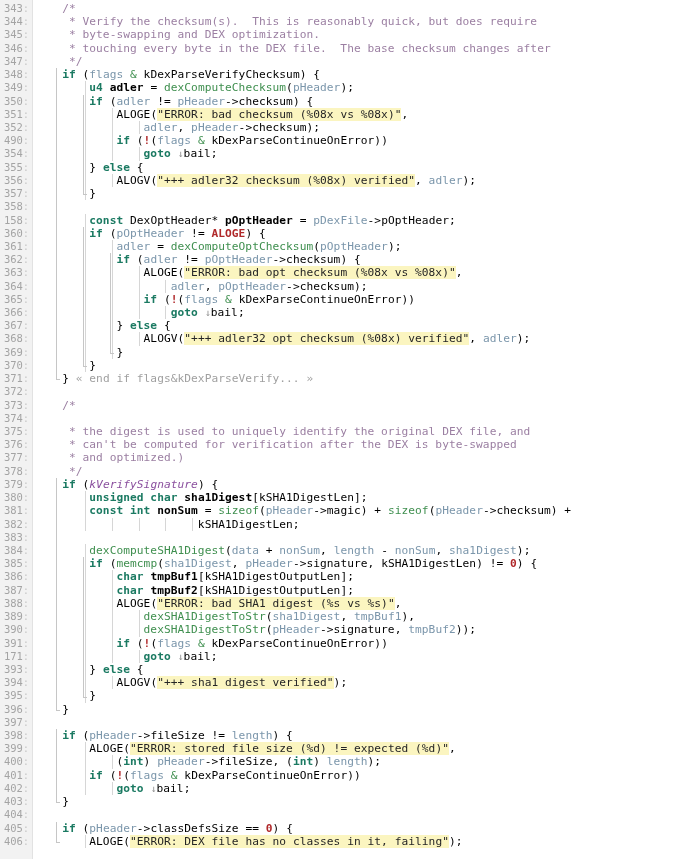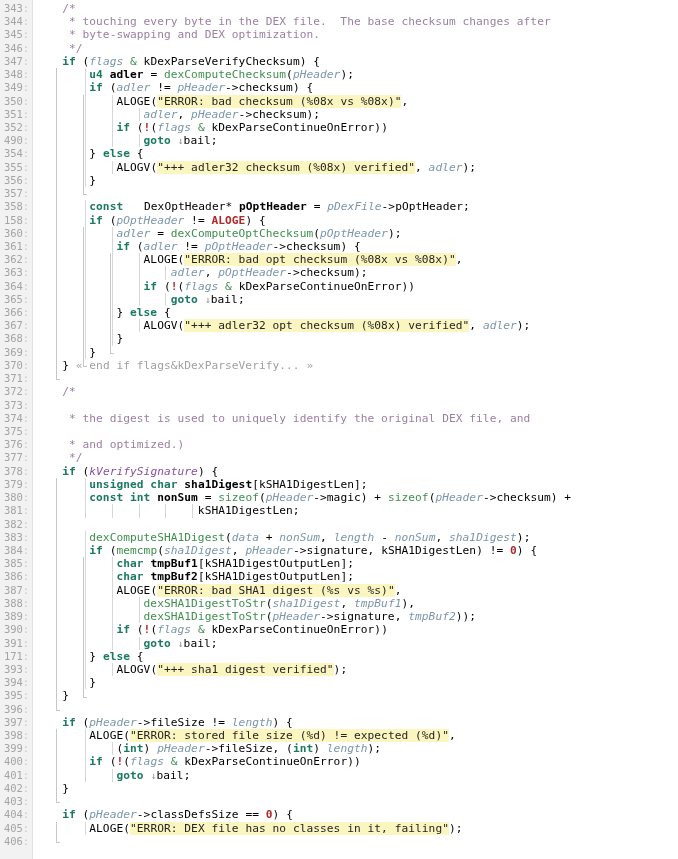--- a/index.html
+++ b/index.html
@@ -58,24 +58,24 @@
     line-height: 13.22px;
     font-size: 11.2px;
     white-space: pre;
     color: #000000;
     position: relative;
     padding-left: 2px;
     letter-spacing: 0.05px;
   }
   
   .kw   { color: #1b7a62; font-weight: bold; }      
-  .typ  { color: #000000; margin-left: 14px; }                          
+  .typ  { color: #000000; }                          
   .decl { color: #000000; font-weight: bold; }       
   .fn   { color: #3f8f4f; margin-top: 24px; }                          
-  .var  { color: #7b96ab; font-style: italic; }                          
+  .var  { color: #7b96ab; }                          
   .mem  { color: #000000; }                          
   .num  { color: #b0282a; font-weight: bold; }       
   .cmt  { color: #9b7fa2; }                          
   .str  { color: #252525; background: #fbf5c0; }     
   .fold { color: #a0a0a0; }                          
   .macro{ color: #8a4f9e; font-style: italic; }      
   .op   { color: #000000; }
   .amp  { color: #3f8f4f; }
   
   .guide {
@@ -163,22 +163,23 @@
       <div class="gline"><span>400</span><span class="colon">:</span></div>
       <div class="gline"><span>401</span><span class="colon">:</span></div>
       <div class="gline"><span>402</span><span class="colon">:</span></div>
       <div class="gline"><span>403</span><span class="colon">:</span></div>
       <div class="gline"><span>404</span><span class="colon">:</span></div>
       <div class="gline"><span>405</span><span class="colon">:</span></div>
       <div class="gline"><span>406</span><span class="colon">:</span></div>
     </div>
   <div id="code">
       <div class="cline"><span>    </span><span class="cmt">/*</span></div>
+      <div class="cline"><span>    </span><span class="cmt"> * Verify the checksum(s).  This is reasonably quick, but does require</span></div>
+      <div class="cline"><span>    </span><span class="cmt"> * byte-swapping and DEX optimization.</span></div>
       <div class="cline"><span>    </span><span class="cmt"> * touching every byte in the DEX file.  The base checksum changes after</span></div>
-      <div class="cline"><span>    </span><span class="cmt"> * byte-swapping and DEX optimization.</span></div>
       <div class="cline"><span>    </span><span class="cmt"> */</span></div>
       <div class="cline"><span>    </span><span class="kw">if</span><span class="op"> (</span><span class="var">flags</span><span class="amp"> &amp; </span><span class="mem">kDexParseVerifyChecksum</span><span class="op">) {</span></div>
       <div class="cline"><span class="guide" style="left: 51.76px;"></span><span>        </span><span class="kw">u4</span><span class="op"> </span><span class="decl">adler</span><span class="op"> = </span><span class="fn">dexComputeChecksum</span><span class="op">(</span><span class="var">pHeader</span><span class="op">);</span></div>
       <div class="cline"><span class="guide" style="left: 51.76px;"></span><span>        </span><span class="kw">if</span><span class="op"> (</span><span class="var">adler</span><span class="op"> != </span><span class="var">pHeader</span><span class="mem">-&gt;checksum</span><span class="op">) {</span></div>
       <div class="cline"><span class="guide" style="left: 51.76px;"></span><span class="guide" style="left: 78.64px;"></span><span>            </span><span class="mem">ALOGE</span><span class="op">(</span><span class="str">"ERROR: bad checksum (%08x vs %08x)"</span><span class="op">,</span></div>
       <div class="cline"><span class="guide" style="left: 51.76px;"></span><span class="guide" style="left: 78.64px;"></span><span class="guide" style="left: 105.52px;"></span><span>                </span><span class="var">adler</span><span class="op">, </span><span class="var">pHeader</span><span class="mem">-&gt;checksum</span><span class="op">);</span></div>
       <div class="cline"><span class="guide" style="left: 51.76px;"></span><span class="guide" style="left: 78.64px;"></span><span>            </span><span class="kw">if</span><span class="op"> (</span><span class="num">!</span><span class="op">(</span><span class="var">flags</span><span class="amp"> &amp; </span><span class="mem">kDexParseContinueOnError</span><span class="op">))</span></div>
       <div class="cline"><span class="guide" style="left: 51.76px;"></span><span class="guide" style="left: 78.64px;"></span><span class="guide" style="left: 105.52px;"></span><span>                </span><span class="kw">goto</span><span class="op"> </span><span class="jump">↓</span><span class="mem">bail</span><span class="op">;</span></div>
       <div class="cline"><span class="guide" style="left: 51.76px;"></span><span>        </span><span class="op">} </span><span class="kw">else</span><span class="op"> {</span></div>
       <div class="cline"><span class="guide" style="left: 51.76px;"></span><span class="guide" style="left: 78.64px;"></span><span>            </span><span class="mem">ALOGV</span><span class="op">(</span><span class="str">"+++ adler32 checksum (%08x) verified"</span><span class="op">, </span><span class="var">adler</span><span class="op">);</span></div>
@@ -194,21 +195,21 @@
       <div class="cline"><span class="guide" style="left: 51.76px;"></span><span class="guide" style="left: 78.64px;"></span><span class="guide" style="left: 105.52px;"></span><span class="guide" style="left: 132.4px;"></span><span>                    </span><span class="kw">goto</span><span class="op"> </span><span class="jump">↓</span><span class="mem">bail</span><span class="op">;</span></div>
       <div class="cline"><span class="guide" style="left: 51.76px;"></span><span class="guide" style="left: 78.64px;"></span><span>            </span><span class="op">} </span><span class="kw">else</span><span class="op"> {</span></div>
       <div class="cline"><span class="guide" style="left: 51.76px;"></span><span class="guide" style="left: 78.64px;"></span><span class="guide" style="left: 105.52px;"></span><span>                </span><span class="mem">ALOGV</span><span class="op">(</span><span class="str">"+++ adler32 opt checksum (%08x) verified"</span><span class="op">, </span><span class="var">adler</span><span class="op">);</span></div>
       <div class="cline"><span class="guide" style="left: 51.76px;"></span><span class="guide" style="left: 78.64px;"></span><span>            </span><span class="op">}</span></div>
       <div class="cline"><span class="guide" style="left: 51.76px;"></span><span>        </span><span class="op">}</span></div>
       <div class="cline"><span>    </span><span class="op">} </span><span class="fold">« end if flags&amp;kDexParseVerify... »</span></div>
       <div class="cline"><span></span></div>
       <div class="cline"><span>    </span><span class="cmt">/*</span></div>
       <div class="cline"><span>    </span></div>
       <div class="cline"><span>    </span><span class="cmt"> * the digest is used to uniquely identify the original DEX file, and</span></div>
-      <div class="cline"><span>    </span></div>
+      <div class="cline"><span>    </span><span class="cmt"> * can't be computed for verification after the DEX is byte-swapped</span></div>
       <div class="cline"><span>    </span><span class="cmt"> * and optimized.)</span></div>
       <div class="cline"><span>    </span><span class="cmt"> */</span></div>
       <div class="cline"><span>    </span><span class="kw">if</span><span class="op"> (</span><span class="macro">kVerifySignature</span><span class="op">) {</span></div>
       <div class="cline"><span class="guide" style="left: 51.76px;"></span><span>        </span><span class="kw">unsigned char</span><span class="op"> </span><span class="decl">sha1Digest</span><span class="op">[</span><span class="mem">kSHA1DigestLen</span><span class="op">];</span></div>
       <div class="cline"><span class="guide" style="left: 51.76px;"></span><span>        </span><span class="kw">const int</span><span class="op"> </span><span class="decl">nonSum</span><span class="op"> = </span><span class="fn">sizeof</span><span class="op">(</span><span class="var">pHeader</span><span class="mem">-&gt;magic</span><span class="op">) + </span><span class="fn">sizeof</span><span class="op">(</span><span class="var">pHeader</span><span class="mem">-&gt;checksum</span><span class="op">) +</span></div>
       <div class="cline"><span class="guide" style="left: 51.76px;"></span><span class="guide" style="left: 78.64px;"></span><span class="guide" style="left: 105.52px;"></span><span class="guide" style="left: 132.4px;"></span><span class="guide" style="left: 159.28px;"></span><span>                        </span><span class="mem">kSHA1DigestLen</span><span class="op">;</span></div>
       <div class="cline"><span></span></div>
       <div class="cline"><span class="guide" style="left: 51.76px;"></span><span>        </span><span class="fn">dexComputeSHA1Digest</span><span class="op">(</span><span class="var">data</span><span class="op"> + </span><span class="var">nonSum</span><span class="op">, </span><span class="var">length</span><span class="op"> - </span><span class="var">nonSum</span><span class="op">, </span><span class="var">sha1Digest</span><span class="op">);</span></div>
       <div class="cline"><span class="guide" style="left: 51.76px;"></span><span>        </span><span class="kw">if</span><span class="op"> (</span><span class="fn">memcmp</span><span class="op">(</span><span class="var">sha1Digest</span><span class="op">, </span><span class="var">pHeader</span><span class="mem">-&gt;signature</span><span class="op">, </span><span class="mem">kSHA1DigestLen</span><span class="op">) != </span><span class="num">0</span><span class="op">) {</span></div>
       <div class="cline"><span class="guide" style="left: 51.76px;"></span><span class="guide" style="left: 78.64px;"></span><span>            </span><span class="kw">char</span><span class="op"> </span><span class="decl">tmpBuf1</span><span class="op">[</span><span class="mem">kSHA1DigestOutputLen</span><span class="op">];</span></div>

